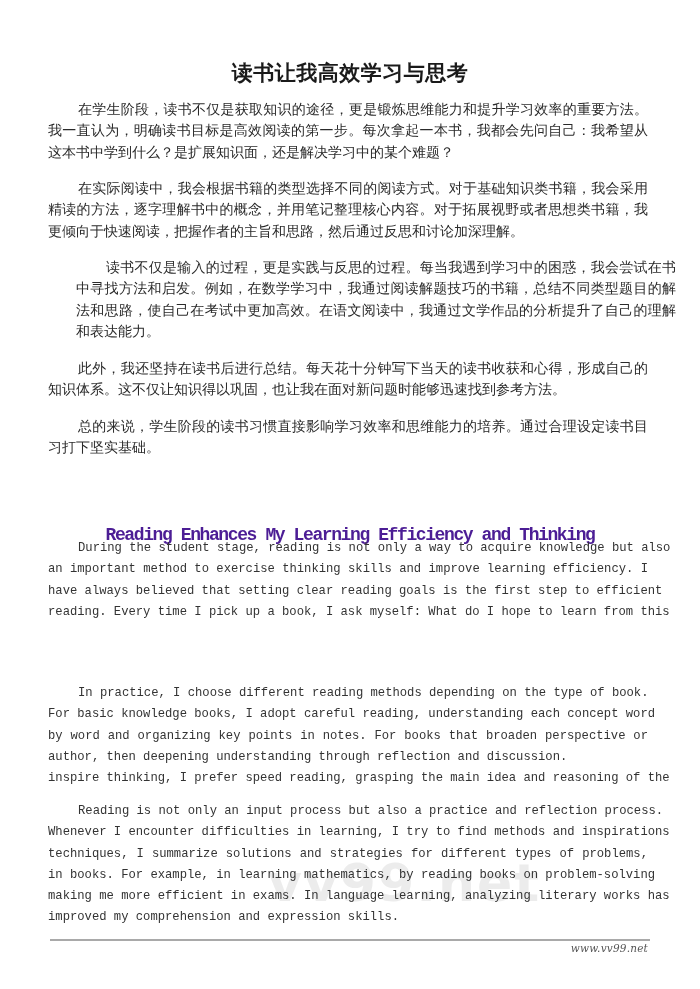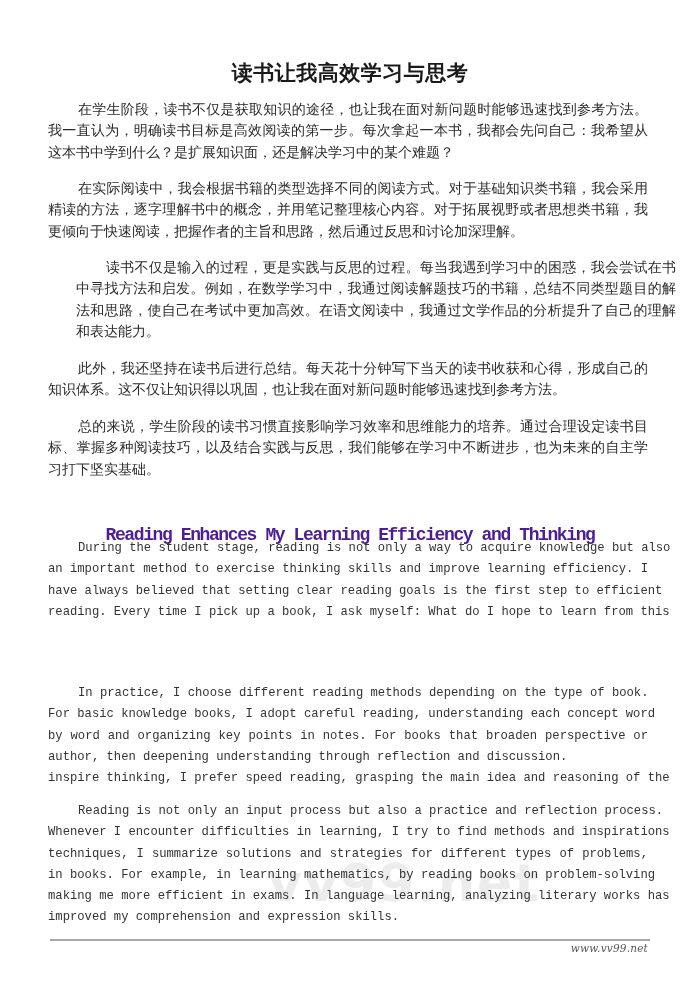--- a/index.html
+++ b/index.html
@@ -37,42 +37,41 @@
 </head>
 <body>
 
 <div class="page">
   <div class="watermark">vv99.net</div>
 
   <h1 class="title-cn" style="margin:0">读书让我高效学习与思考</h1>
 
   <div class="body-cn" id="body-cn">
       <div class="para" style="top: 99px;">
-        <span class="line first">在学生阶段，读书不仅是获取知识的途径，也让我在面对新问题时能够迅速找到参考方法。</span>
+        <span class="line first">在学生阶段，读书不仅是获取知识的途径，更是锻炼思维能力和提升学习效率的重要方法。</span>
         <span class="line">我一直认为，明确读书目标是高效阅读的第一步。每次拿起一本书，我都会先问自己：我希望从</span>
         <span class="line last">这本书中学到什么？是扩展知识面，还是解决学习中的某个难题？</span>
       </div>
       <div class="para" style="top: 178px;">
         <span class="line first">在实际阅读中，我会根据书籍的类型选择不同的阅读方式。对于基础知识类书籍，我会采用</span>
         <span class="line">精读的方法，逐字理解书中的概念，并用笔记整理核心内容。对于拓展视野或者思想类书籍，我</span>
         <span class="line last">更倾向于快速阅读，把握作者的主旨和思路，然后通过反思和讨论加深理解。</span>
       </div>
       <div class="para" style="top: 257px; margin-left: 28px;">
         <span class="line first">读书不仅是输入的过程，更是实践与反思的过程。每当我遇到学习中的困惑，我会尝试在书</span>
         <span class="line">中寻找方法和启发。例如，在数学学习中，我通过阅读解题技巧的书籍，总结不同类型题目的解</span>
         <span class="line">法和思路，使自己在考试中更加高效。在语文阅读中，我通过文学作品的分析提升了自己的理解</span>
         <span class="line last">和表达能力。</span>
       </div>
       <div class="para" style="top: 358px;">
         <span class="line first">此外，我还坚持在读书后进行总结。每天花十分钟写下当天的读书收获和心得，形成自己的</span>
         <span class="line last">知识体系。这不仅让知识得以巩固，也让我在面对新问题时能够迅速找到参考方法。</span>
       </div>
       <div class="para" style="top: 416px;">
         <span class="line first">总的来说，学生阶段的读书习惯直接影响学习效率和思维能力的培养。通过合理设定读书目</span>
-        <span class="line">标、掌握多种阅读技巧，以及结合实践与反思，我们能够在学习中不断进步，也为未来的自主学</span>
         <span class="line last">习打下坚实基础。</span>
       </div>
     </div>
 
   <h2 class="title-en" style="margin:0">Reading Enhances My Learning Efficiency and Thinking</h2>
 
   <div class="body-en" id="body-en">
       <div class="para" style="top: 538px;">
         <span class="line first">During the student stage, reading is not only a way to acquire knowledge but also</span>
         <span class="line">an important method to exercise thinking skills and improve learning efficiency. I</span>

